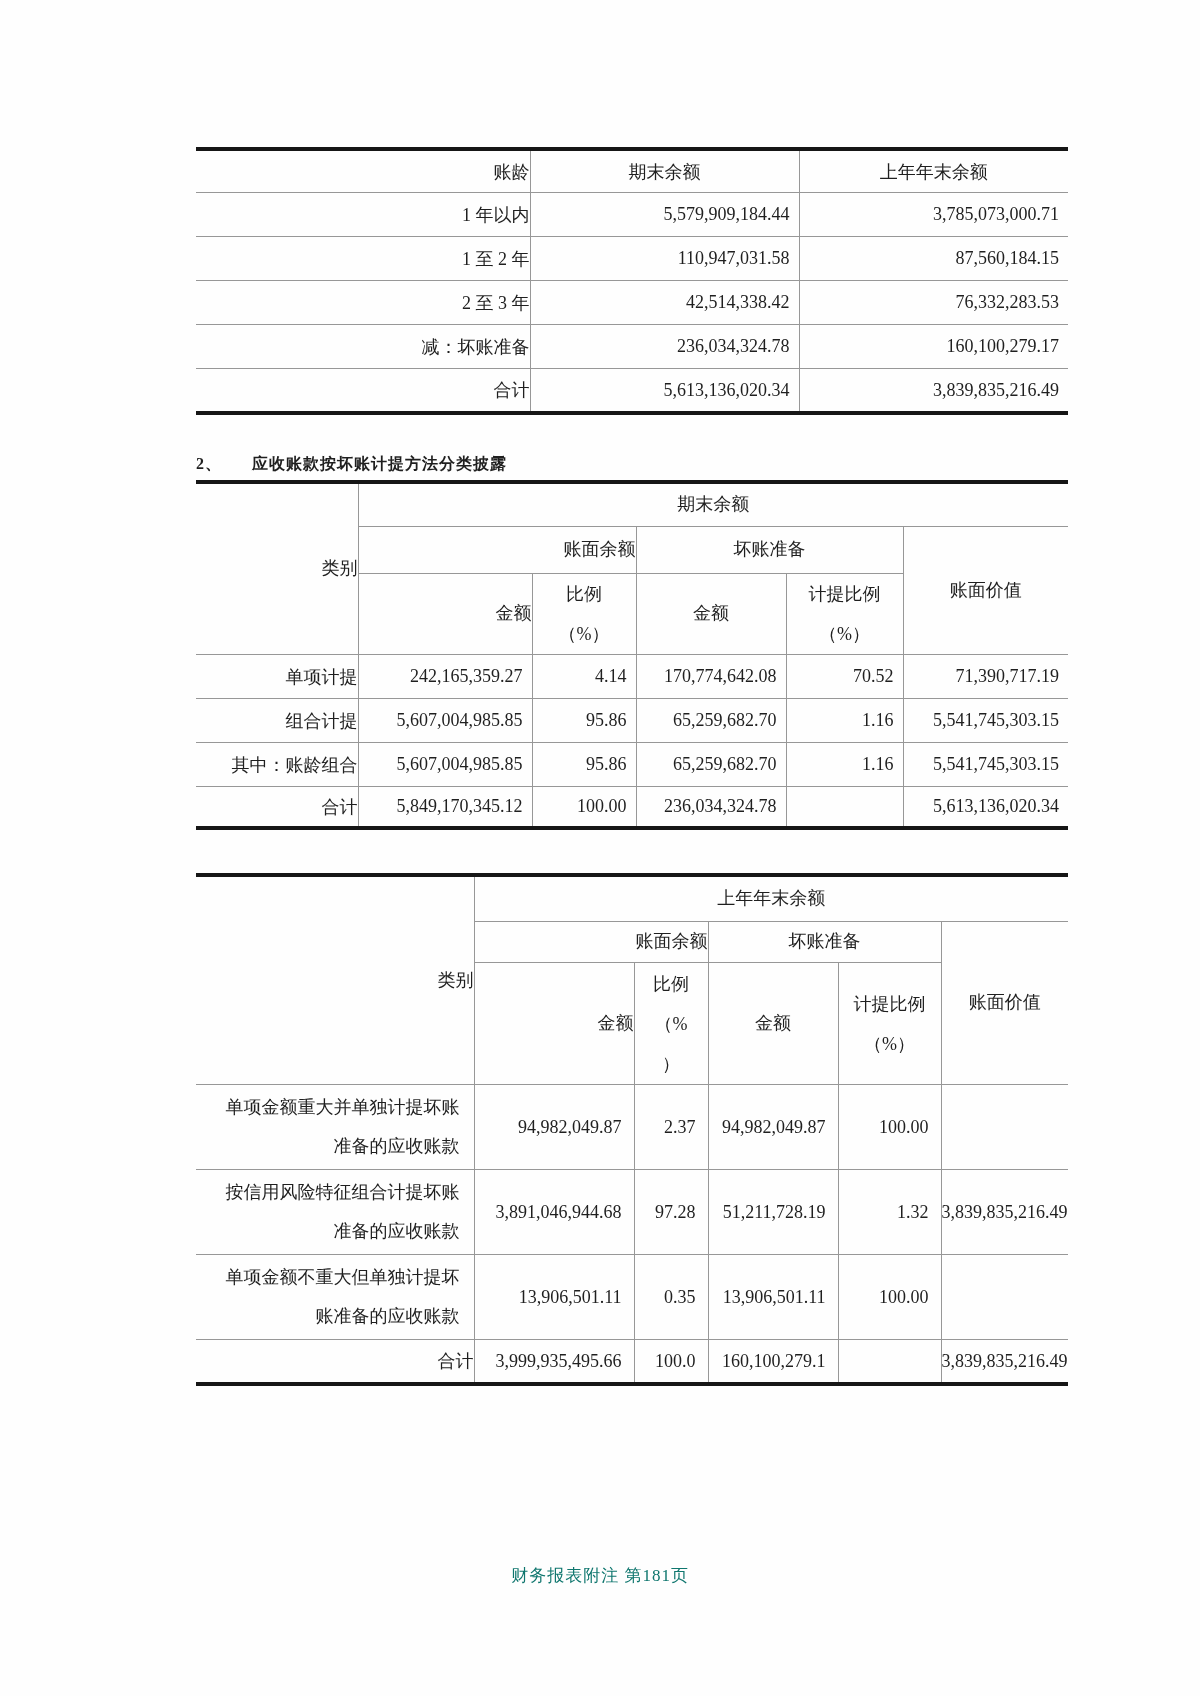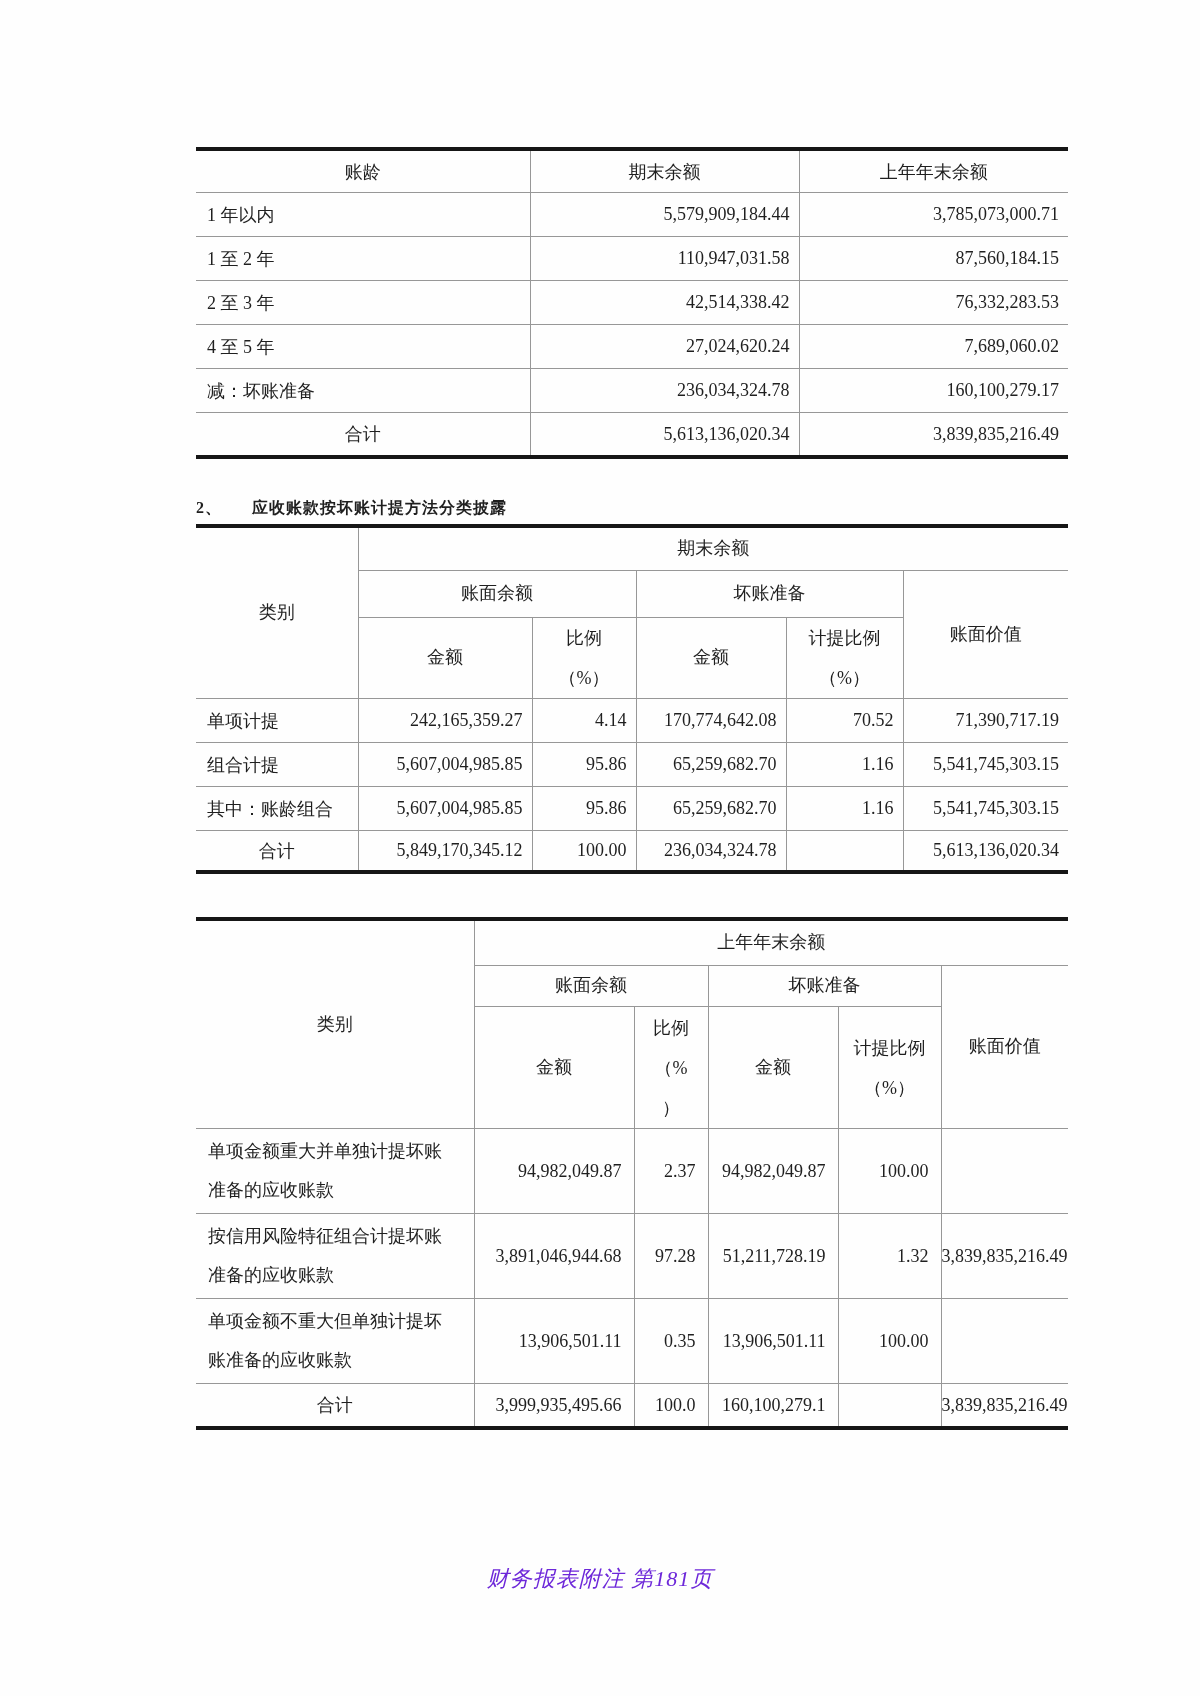--- a/index.html
+++ b/index.html
@@ -28,21 +28,21 @@
     color:#1f1f1f;
   }
   td,th{
     border:1px solid #979797;
     font-weight:normal;
     padding:0;
     vertical-align:middle;
     overflow:hidden;
     white-space:nowrap;
   }
-  td:first-child,th:first-child{border-left:none;}
+  td:first-child,th:first-child{border-left:none;text-align:right;}
   td:last-child,th:last-child{border-right:none;}
   
   .t-top{border-top:4px solid #161616;}
   .t-bottom{border-bottom:4px solid #161616;}
   .num{text-align:right;padding-right:9px;margin-left:20px;}
   .lab{text-align:left;padding-left:11px;}
   .ctr{text-align:center;}
   .wrapcell{white-space:normal;line-height:2.15;padding-left:12px;padding-right:14px;text-align:left;}
   
   .aging th{height:41px;}
@@ -67,24 +67,23 @@
   .prior-tbl thead tr:first-child th{border-top:4px solid #161616;}
   .prior-tbl tbody td{height:84px;}
   .prior-tbl tr.total td{height:42px;}
   .prior-tbl .num{padding-right:12px;}
   .hdr-2line div{line-height:40px;}
   .footer{
     position:absolute;
     left:0;top:1564px;
     width:1200px;
     text-align:center;
-    font-size:22px;
-    color:#6d28d9;
+    font-size:17px;
+    color:#0f766e;
     letter-spacing:1px;
-    font-style:italic;
   }
 </style>
 </head>
 <body>
 
 <div class="page">
   <div class="content">
 
     <table class="aging t-top t-bottom">
       <colgroup>
@@ -107,25 +106,20 @@
         </tr>
         <tr>
           <td class="lab">1 至 2 年</td>
           <td class="num">110,947,031.58</td>
           <td class="num">87,560,184.15</td>
         </tr>
         <tr>
           <td class="lab">2 至 3 年</td>
           <td class="num">42,514,338.42</td>
           <td class="num">76,332,283.53</td>
-        </tr>
-        <tr>
-          <td class="lab">4 至 5 年</td>
-          <td class="num">27,024,620.24</td>
-          <td class="num">7,689,060.02</td>
         </tr>
         <tr>
           <td class="lab">减：坏账准备</td>
           <td class="num">236,034,324.78</td>
           <td class="num">160,100,279.17</td>
         </tr>
         <tr class="total">
           <td class="ctr">合计</td>
           <td class="num">5,613,136,020.34</td>
           <td class="num">3,839,835,216.49</td>

